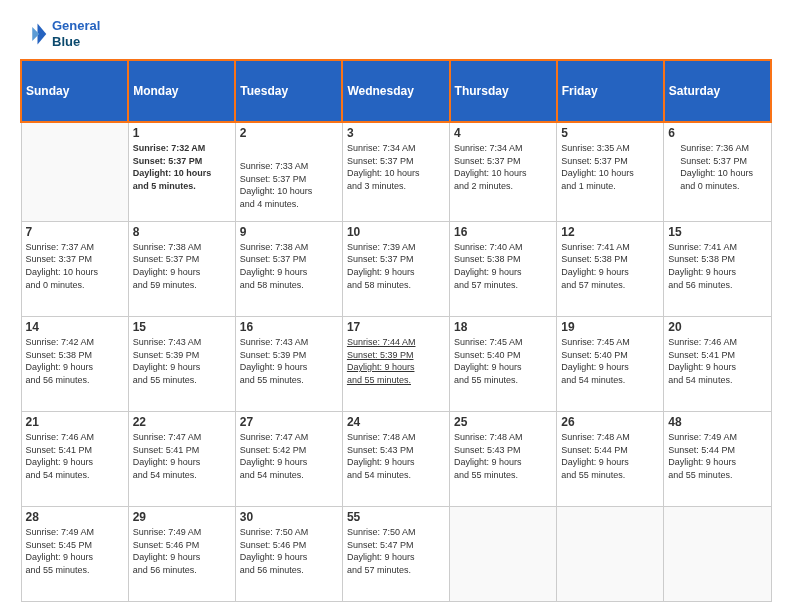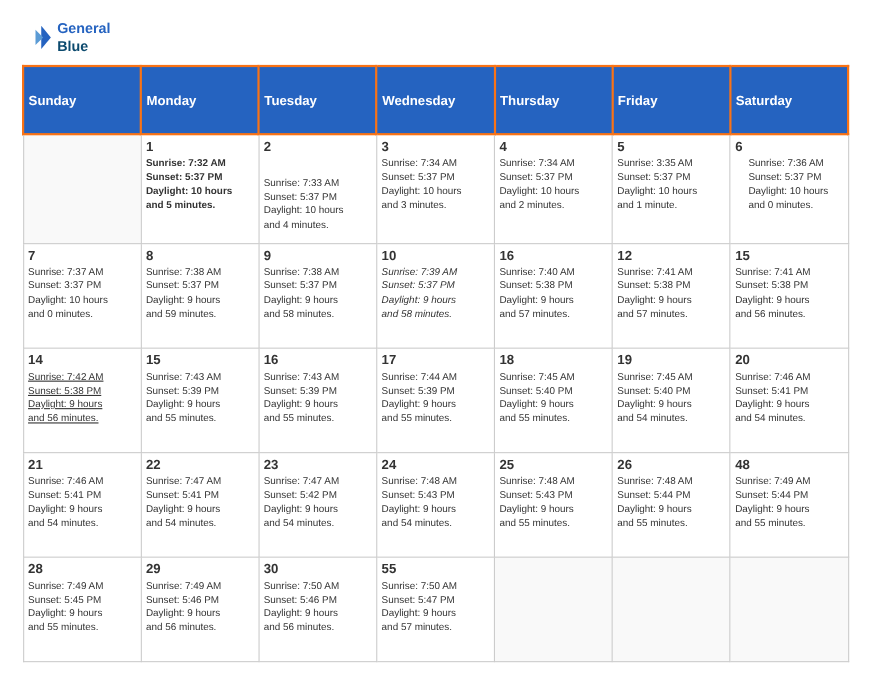--- a/index.html
+++ b/index.html
@@ -190,21 +190,21 @@
           </td>
           <td>
             <span class="day-num">9</span>
             <div class="day-info" style="white-space: pre-line;">Sunrise: 7:38 AM
 Sunset: 5:37 PM
 Daylight: 9 hours
 and 58 minutes.</div>
           </td>
           <td>
             <span class="day-num">10</span>
-            <div class="day-info" style="white-space: pre-line; font-style: italic;">Sunrise: 7:39 AM
+            <div class="day-info" style="white-space: pre-line;">Sunrise: 7:39 AM
 Sunset: 5:37 PM
 Daylight: 9 hours
 and 58 minutes.</div>
           </td>
           <td>
             <span class="day-num">16</span>
             <div class="day-info" style="white-space: pre-line;">Sunrise: 7:40 AM
 Sunset: 5:38 PM
 Daylight: 9 hours
 and 57 minutes.</div>
@@ -220,42 +220,42 @@
             <span class="day-num">15</span>
             <div class="day-info" style="white-space: pre-line;">Sunrise: 7:41 AM
 Sunset: 5:38 PM
 Daylight: 9 hours
 and 56 minutes.</div>
           </td>
         </tr>
         <tr>
           <td>
             <span class="day-num">14</span>
-            <div class="day-info" style="white-space: pre-line; text-decoration: underline;">Sunrise: 7:42 AM
+            <div class="day-info" style="white-space: pre-line;">Sunrise: 7:42 AM
 Sunset: 5:38 PM
 Daylight: 9 hours
 and 56 minutes.</div>
           </td>
           <td>
             <span class="day-num">15</span>
             <div class="day-info" style="white-space: pre-line;">Sunrise: 7:43 AM
 Sunset: 5:39 PM
 Daylight: 9 hours
 and 55 minutes.</div>
           </td>
           <td>
             <span class="day-num">16</span>
             <div class="day-info" style="white-space: pre-line;">Sunrise: 7:43 AM
 Sunset: 5:39 PM
 Daylight: 9 hours
 and 55 minutes.</div>
           </td>
           <td>
             <span class="day-num">17</span>
-            <div class="day-info" style="white-space: pre-line;">Sunrise: 7:44 AM
+            <div class="day-info" style="white-space: pre-line; text-decoration: underline;">Sunrise: 7:44 AM
 Sunset: 5:39 PM
 Daylight: 9 hours
 and 55 minutes.</div>
           </td>
           <td>
             <span class="day-num">18</span>
             <div class="day-info" style="white-space: pre-line;">Sunrise: 7:45 AM
 Sunset: 5:40 PM
 Daylight: 9 hours
 and 55 minutes.</div>
@@ -284,21 +284,21 @@
 and 54 minutes.</div>
           </td>
           <td>
             <span class="day-num">22</span>
             <div class="day-info" style="white-space: pre-line;">Sunrise: 7:47 AM
 Sunset: 5:41 PM
 Daylight: 9 hours
 and 54 minutes.</div>
           </td>
           <td>
-            <span class="day-num">23</span>
+            <span class="day-num">27</span>
             <div class="day-info" style="white-space: pre-line;">Sunrise: 7:47 AM
 Sunset: 5:42 PM
 Daylight: 9 hours
 and 54 minutes.</div>
           </td>
           <td>
             <span class="day-num">24</span>
             <div class="day-info" style="white-space: pre-line;">Sunrise: 7:48 AM
 Sunset: 5:43 PM
 Daylight: 9 hours

